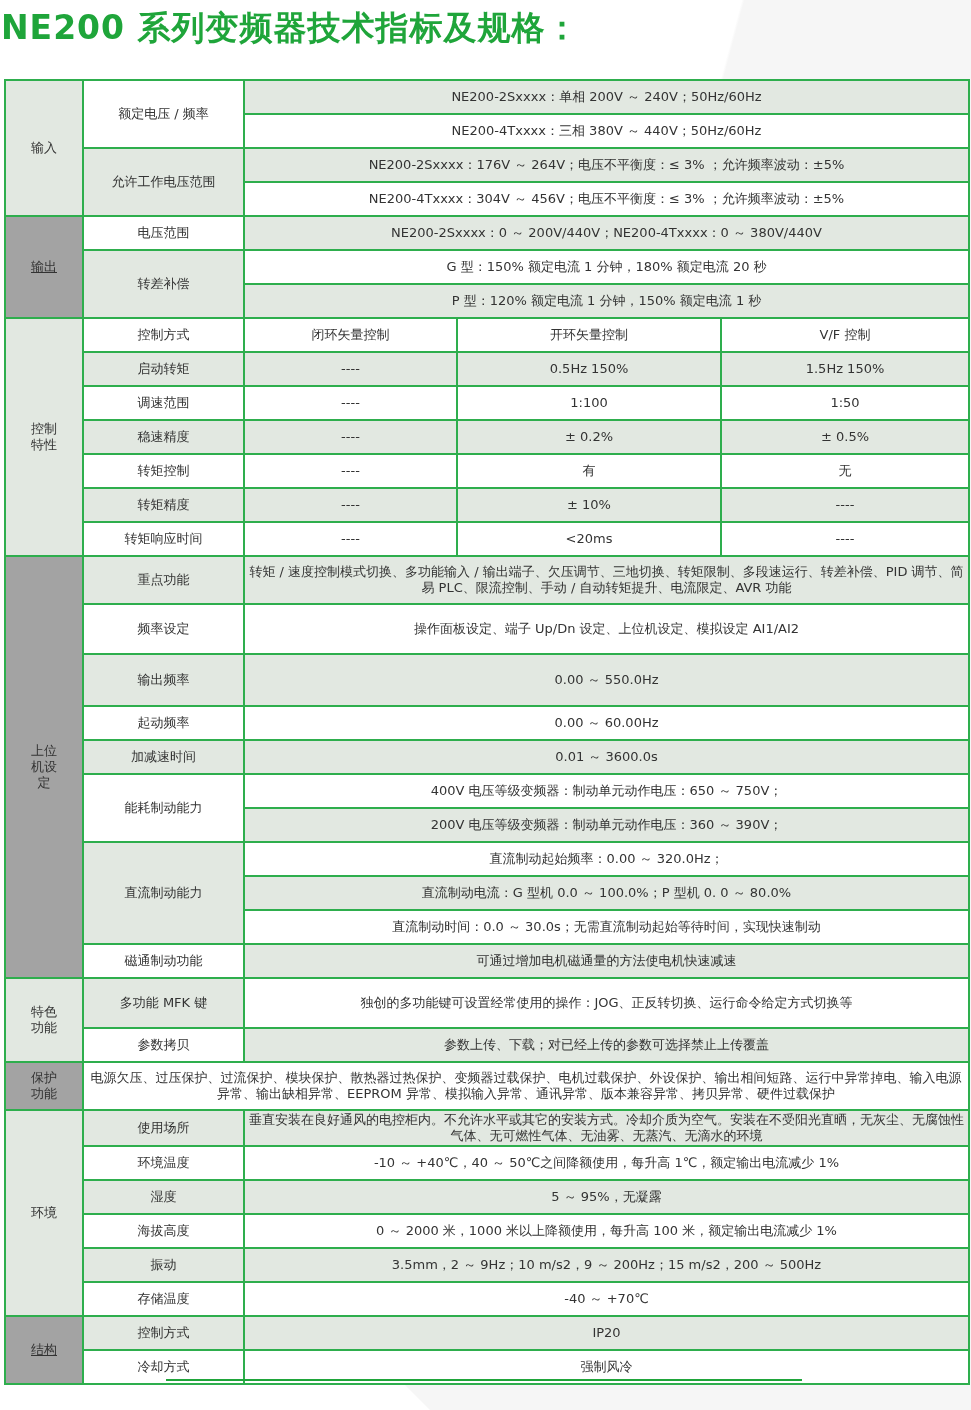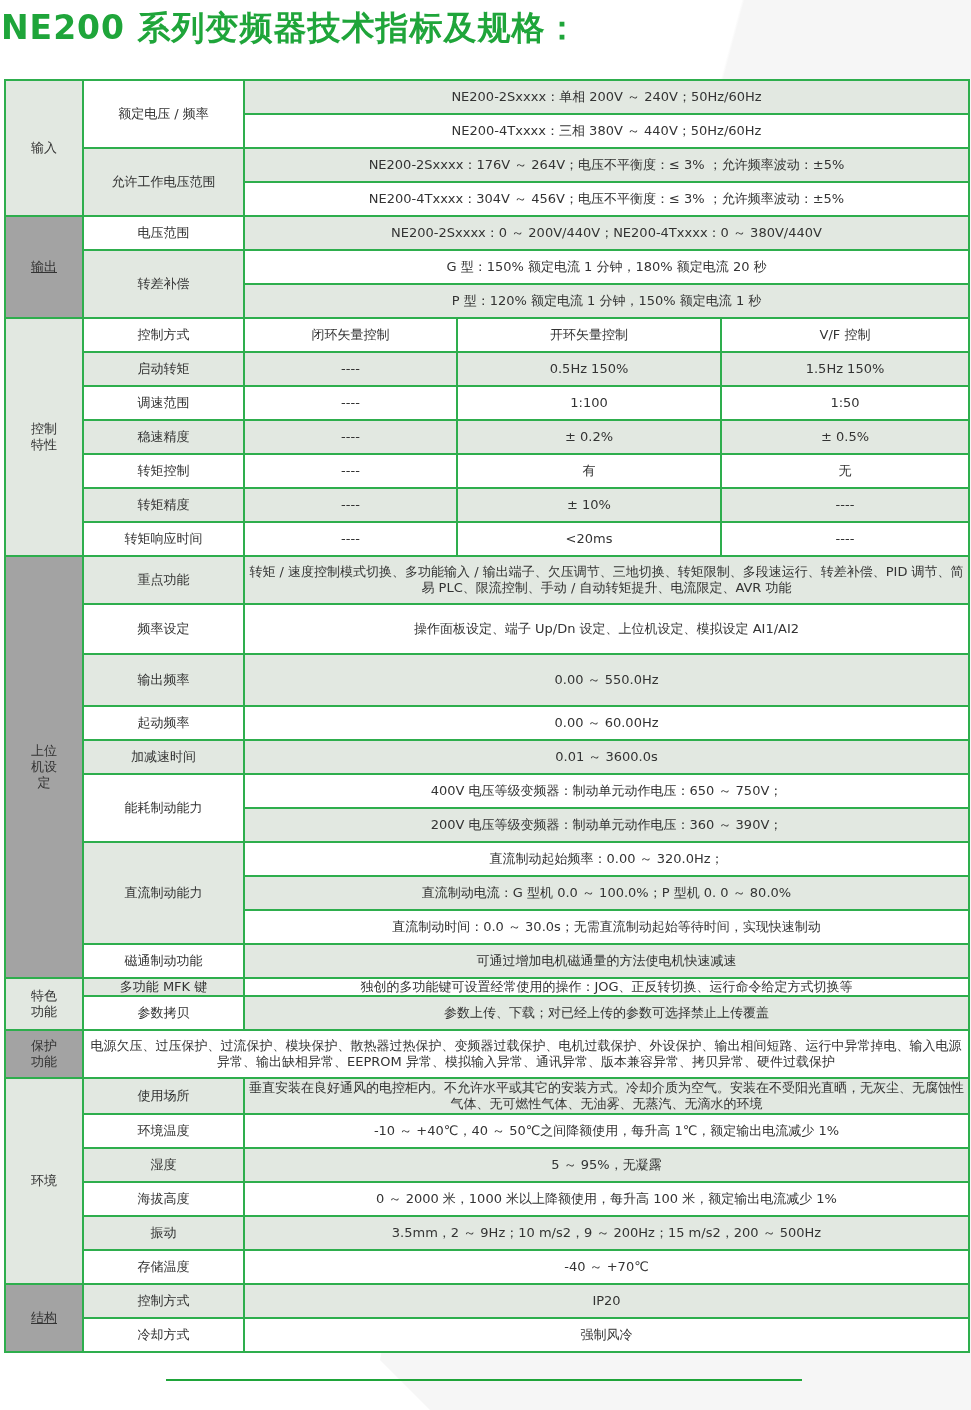--- a/index.html
+++ b/index.html
@@ -167,21 +167,21 @@
       <td class="val g" colspan="3">直流制动电流：G 型机 0.0 ～ 100.0%；P 型机 0. 0 ～ 80.0%</td>
     </tr>
     <tr style="height:34px">
       <td class="val w" colspan="3">直流制动时间：0.0 ～ 30.0s；无需直流制动起始等待时间，实现快速制动</td>
     </tr>
     <tr style="height:34px">
       <td class="lab w">磁通制动功能</td>
       <td class="val g" colspan="3">可通过增加电机磁通量的方法使电机快速减速</td>
     </tr>
 
-    <tr style="height:18px">
+    <tr style="height:50px">
       <td class="cat" rowspan="2"><span style="display:inline-block;width:2em;">特色功能</span></td>
       <td class="lab g">多功能 MFK 键</td>
       <td class="val w" colspan="3">独创的多功能键可设置经常使用的操作：JOG、正反转切换、运行命令给定方式切换等</td>
     </tr>
     <tr style="height:34px">
       <td class="lab w">参数拷贝</td>
       <td class="val g" colspan="3">参数上传、下载；对已经上传的参数可选择禁止上传覆盖</td>
     </tr>
 
     <tr style="height:48px">

